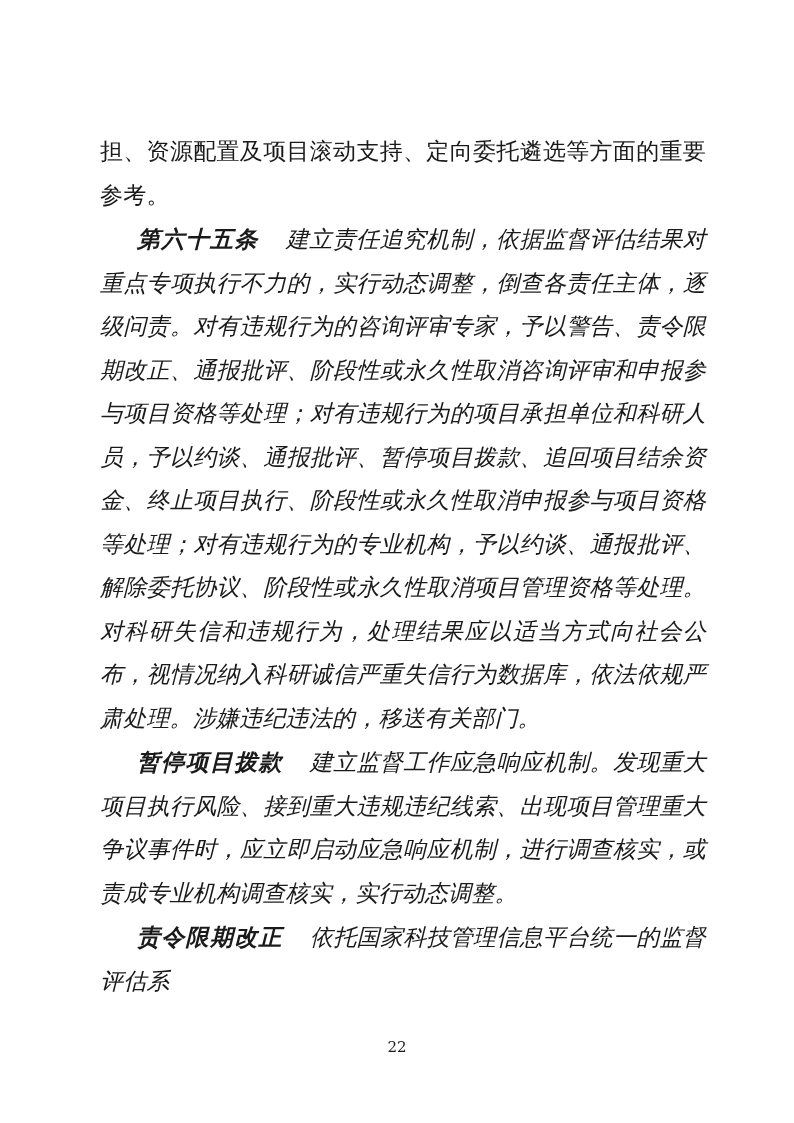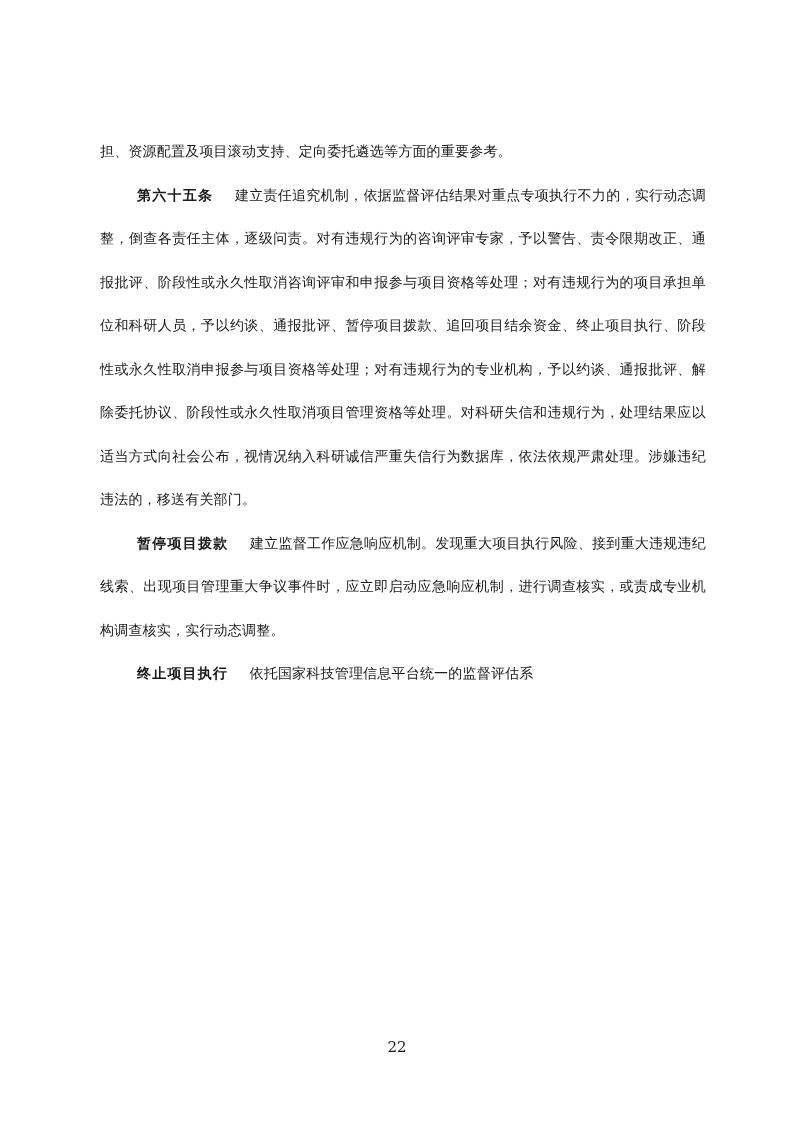--- a/index.html
+++ b/index.html
@@ -18,32 +18,33 @@
   .page {
     position: absolute;
     left: 0;
     top: 0;
     width: 794px;
     height: 1123px;
     box-sizing: border-box;
     padding: 130px 88px 60px 100px;
   }
   .doc-body {
-    font-size: 14px;
+    font-size: 23px;
     line-height: 43.5px;
     text-align: justify;
     text-justify: inter-ideograph;
     letter-spacing: 0.2px;
   }
   .para {
     margin: 0;
     text-indent: 0;
   }
   .para.indented {
     text-indent: 37px;
+    font-style: italic;
   }
   .article-head {
     font-weight: bold;
     letter-spacing: 1.2px;
   }
   .gap-after-head {
     display: inline-block;
     width: 12px;
   }
   .page-number {
@@ -74,21 +75,21 @@
     </p>
 
     <p class="para indented">
       <span class="article-head">暂停项目拨款</span>
       <span class="gap-after-head"></span>
       <span>建立监督工作应急响应机制。发现重大项目执行风险、接到重大违规违纪线索、出现项目管理重大争议事件时，应立即启动应急响应机制，进行调查核实，或责成专业机构调查核实，实行动态调整。</span>
     </p>
 
 
     <p class="para indented">
-      <span class="article-head">终止项目执行</span>
+      <span class="article-head">责令限期改正</span>
       <span class="gap-after-head"></span>
       <span>依托国家科技管理信息平台统一的监督评估系</span>
     </p>
 
   </div>
 
   <div class="page-number">22</div>
 </div>
 
 </body></html>

